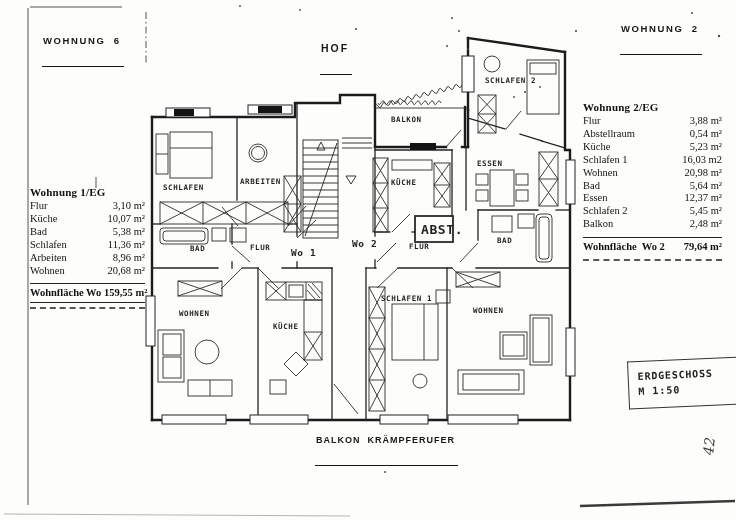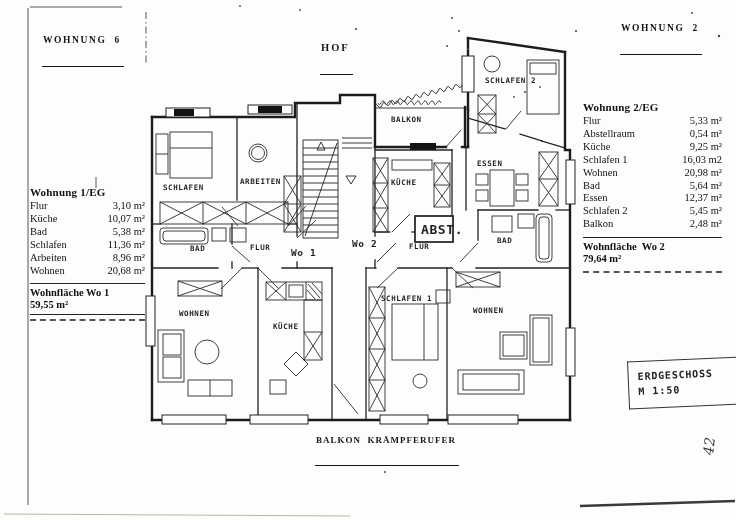--- a/index.html
+++ b/index.html
@@ -14,41 +14,41 @@
 
   
   .plan-label{
     position:absolute;
     font-family:"DejaVu Sans Mono", monospace;
     font-weight:bold;color:#1f1f1f;
     letter-spacing:0.6px;white-space:pre;line-height:1;
   }
   .heading{
     position:absolute;
-    font-family:Liberation Serif, serif;
+    font-family:Liberation Sans, sans-serif;
     font-weight:bold;color:#161616;white-space:pre;line-height:1;
     border-bottom:1.6px solid #161616;padding:0 3px 20px 1px;text-align:center;
   }
   #heading-w1{left:42px;top:36px;font-size:9.5px;letter-spacing:1.6px;}
   #heading-w2{left:620px;top:24px;font-size:9.5px;letter-spacing:1.6px;}
   #heading-hof{left:320px;top:43px;font-size:10.5px;letter-spacing:2px;}
   #heading-street{left:315px;top:436px;font-size:9px;letter-spacing:1px;}
 
   
   .area-table{position:absolute;font-size:10.5px;color:#111;}
   #table1{left:30px;top:186px;width:115px;}
   #table2{left:583px;top:101px;width:139px;}
   .tbl-title{font-weight:bold;font-size:11px;margin-bottom:2px;letter-spacing:0.2px;}
   .trow{display:flex;justify-content:space-between;line-height:12.9px;}
   .trow .room{white-space:pre;}
   .trow .area{white-space:pre;}
   .total-row{
     display:flex;justify-content:space-between;font-weight:bold;
     border-top:1.4px solid #222;margin-top:6px;padding:3px 0 2px 0;
-    line-height:12px;font-size:10.5px;white-space:pre;flex-direction:column;
+    line-height:12px;font-size:10.5px;white-space:pre;
   }
   .solid-rule{border-top:1.4px solid #222;margin-top:1px;}
   .dash-rule{border-top:2px dashed #555;margin-top:4px;}
 
   
   #title-block{
     position:absolute;left:628px;top:359px;width:110px;height:48px;
     border-left:1.4px solid #333;border-top:1.4px solid #333;border-bottom:1.4px solid #333;
     transform:rotate(-2.5deg);
     font-family:"DejaVu Sans Mono", monospace;font-weight:bold;color:#222;
@@ -396,29 +396,29 @@
     </div>
     <div class="solid-rule"></div>
     <div class="dash-rule"></div>
   </div>
 
   <div id="table2" class="area-table">
     <div class="tbl-title">Wohnung 2/EG</div>
     <div>
         <div class="trow">
           <span class="room">Flur</span>
-          <span class="area">5,33 m²</span>
+          <span class="area">3,88 m²</span>
         </div>
         <div class="trow">
           <span class="room">Abstellraum</span>
           <span class="area">0,54 m²</span>
         </div>
         <div class="trow">
           <span class="room">Küche</span>
-          <span class="area">9,25 m²</span>
+          <span class="area">5,23 m²</span>
         </div>
         <div class="trow">
           <span class="room">Schlafen 1</span>
           <span class="area">16,03 m2</span>
         </div>
         <div class="trow">
           <span class="room">Wohnen</span>
           <span class="area">20,98 m²</span>
         </div>
         <div class="trow">

